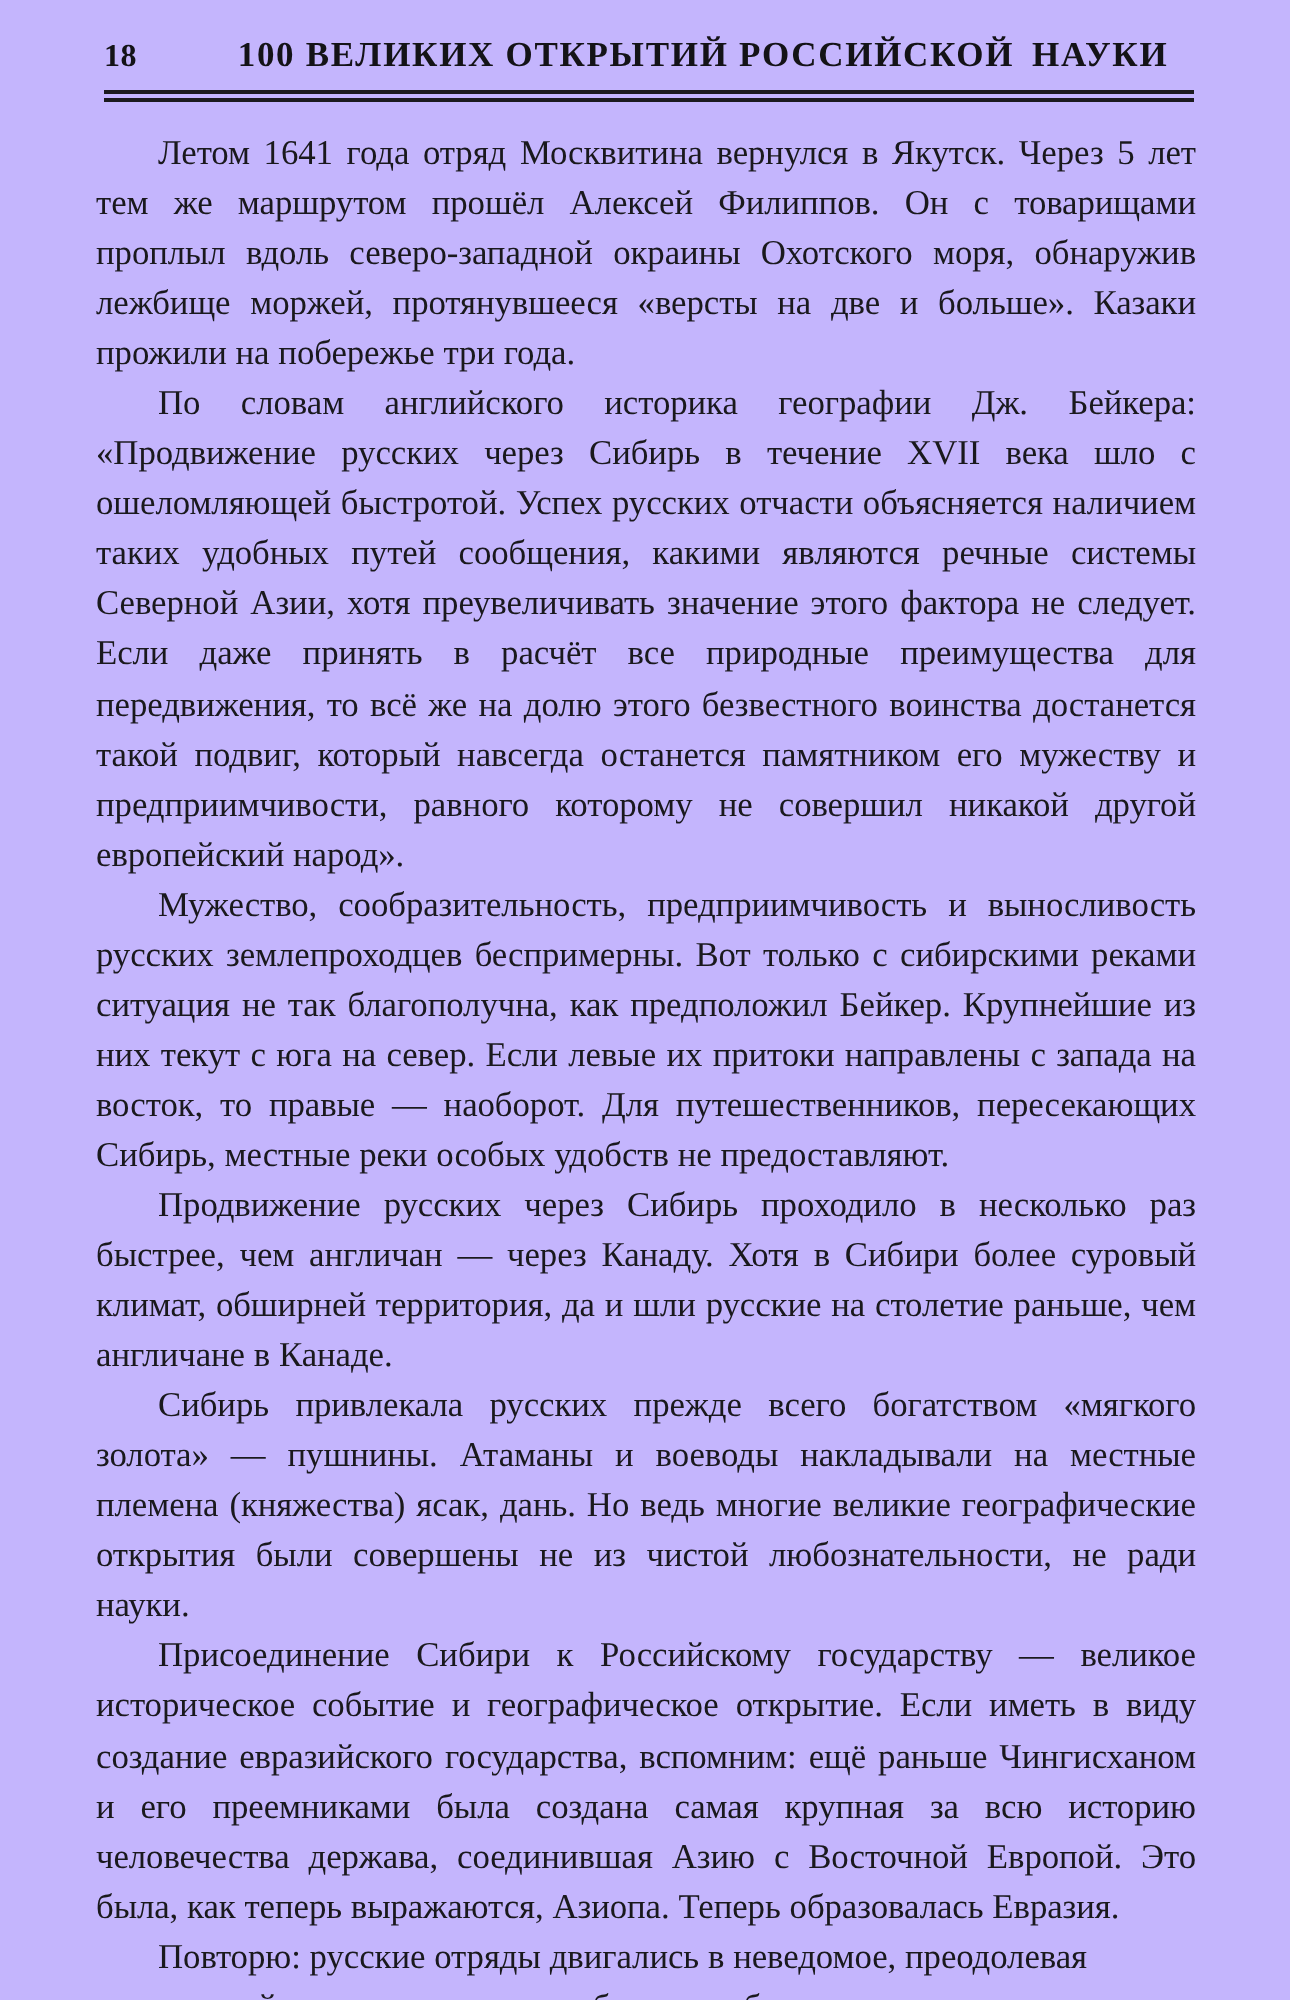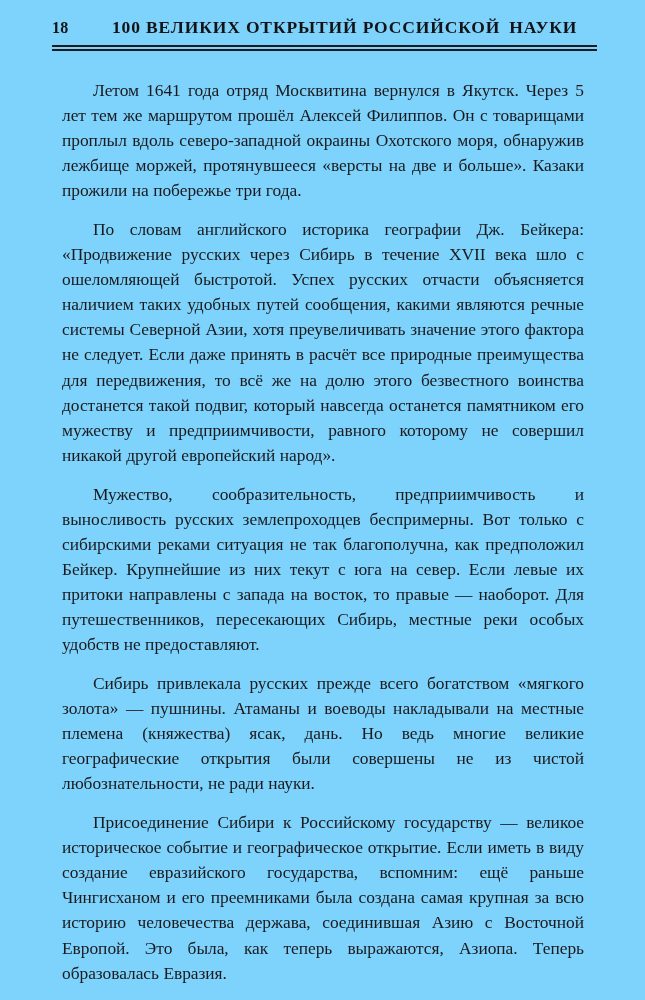--- a/index.html
+++ b/index.html
@@ -13,21 +13,21 @@
     overflow: hidden;
     font-family: "Liberation Serif", "DejaVu Serif", serif;
     color: #17161a;
     -webkit-font-smoothing: antialiased;
   }
 
   .page {
     position: relative;
     width: 645px;
     height: 1000px;
-    background: #7dd3fc;
+    background: #c4b5fd;
     box-sizing: border-box;
   }
 
   
   .running-head {
     position: absolute;
     left: 52px;
     right: 48px;
     top: 19px;
     height: 24px;
@@ -38,20 +38,21 @@
     font-weight: bold;
     font-size: 16px;
     line-height: 1;
     letter-spacing: 0.3px;
     color: #141317;
     flex: 0 0 auto;
     width: 60px;
   }
   .head-title {
     flex: 1 1 auto;
+    text-align: center;
     font-weight: bold;
     font-size: 17.5px;
     line-height: 1;
     letter-spacing: 0.85px;
     color: #141317;
     white-space: nowrap;
     padding-right: 6px;
   }
   .head-title .gap-word {
     padding-left: 9px;
@@ -75,21 +76,21 @@
   
   .textblock {
     position: absolute;
     left: 48px;
     top: 64px;
     width: 550px;
     height: 936px;
     overflow: hidden;
   }
   .textblock p {
-    margin: 14px;
+    margin: 0;
     text-indent: 31px;
     text-align: justify;
     font-size: 17.4px;
     line-height: 25.05px;
     letter-spacing: -0.03px;
     word-spacing: 0.1px;
     color: #1a191d;
     hyphens: manual;
   }
   .textblock p:last-child {
@@ -109,18 +110,19 @@
   <div class="rule-wrap">
     <div class="rule rule-thin"></div>
     <div class="rule-gap"></div>
     <div class="rule rule-thick"></div>
   </div>
 
   <div class="textblock">
     <p>Летом 1641 года отряд Москвитина вернулся в Якутск. Через 5 лет тем же маршрутом прошёл Алексей Филиппов. Он с товарищами проплыл вдоль северо-западной окраины Охотского моря, обнаружив лежбище моржей, протянувшееся «версты на две и больше». Казаки прожили на побережье три года.</p>
     <p>По словам английского историка географии Дж. Бейкера: «Продвижение русских через Сибирь в течение XVII века шло с ошеломляющей быстротой. Успех русских отчасти объясняется наличием таких удобных путей сообщения, какими являются речные системы Северной Азии, хотя преувеличивать значение этого фактора не следует. Если даже принять в расчёт все природные преимущества для передвижения, то всё же на долю этого безвестного воинства достанется такой подвиг, который навсегда останется памятником его мужеству и предприимчивости, равного которому не совершил никакой другой европейский народ».</p>
     <p>Мужество, сообразительность, предприимчивость и выносливость русских землепроходцев беспримерны. Вот только с сибирскими реками ситуация не так благополучна, как предположил Бейкер. Крупнейшие из них текут с юга на север. Если левые их притоки направлены с запада на восток, то правые — наоборот. Для путешественников, пересекающих Сибирь, местные реки особых удобств не предоставляют.</p>
+    <p>Продвижение русских через Сибирь проходило в несколько раз быстрее, чем англичан — через Канаду. Хотя в Сибири более суровый климат, обширней территория, да и шли русские на столетие раньше, чем англичане в Канаде.</p>
     <p>Сибирь привлекала русских прежде всего богатством «мягкого золота» — пушнины. Атаманы и воеводы накладывали на местные племена (княжества) ясак, дань. Но ведь многие великие географические открытия были совершены не из чистой любознательности, не ради науки.</p>
     <p>Присоединение Сибири к Российскому государству — великое историческое событие и географическое открытие. Если иметь в виду создание евразийского государства, вспомним: ещё раньше Чингисханом и его преемниками была создана самая крупная за всю историю человечества держава, соединившая Азию с Восточной Европой. Это была, как теперь выражаются, Азиопа. Теперь образовалась Евразия.</p>
     <p>Повторю: русские отряды двигались в неведомое, преодолевая вековую тайгу, горные перевалы, бурные сибирские реки, вязкие топи и таких</p>
   </div>
 
 </div>
 
 </body></html>

